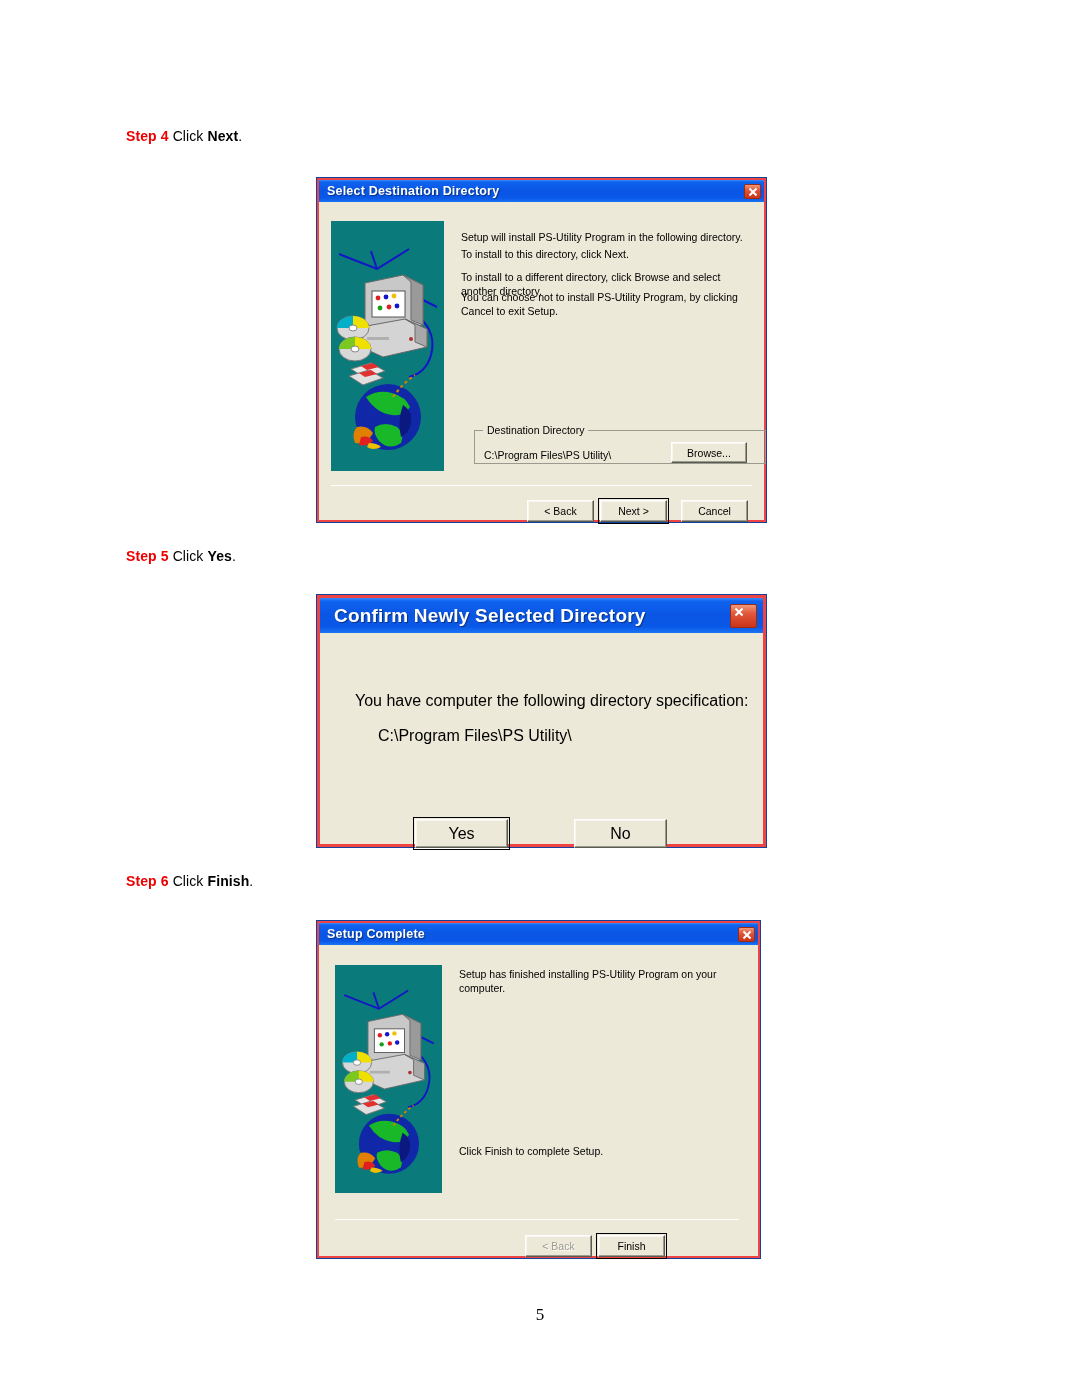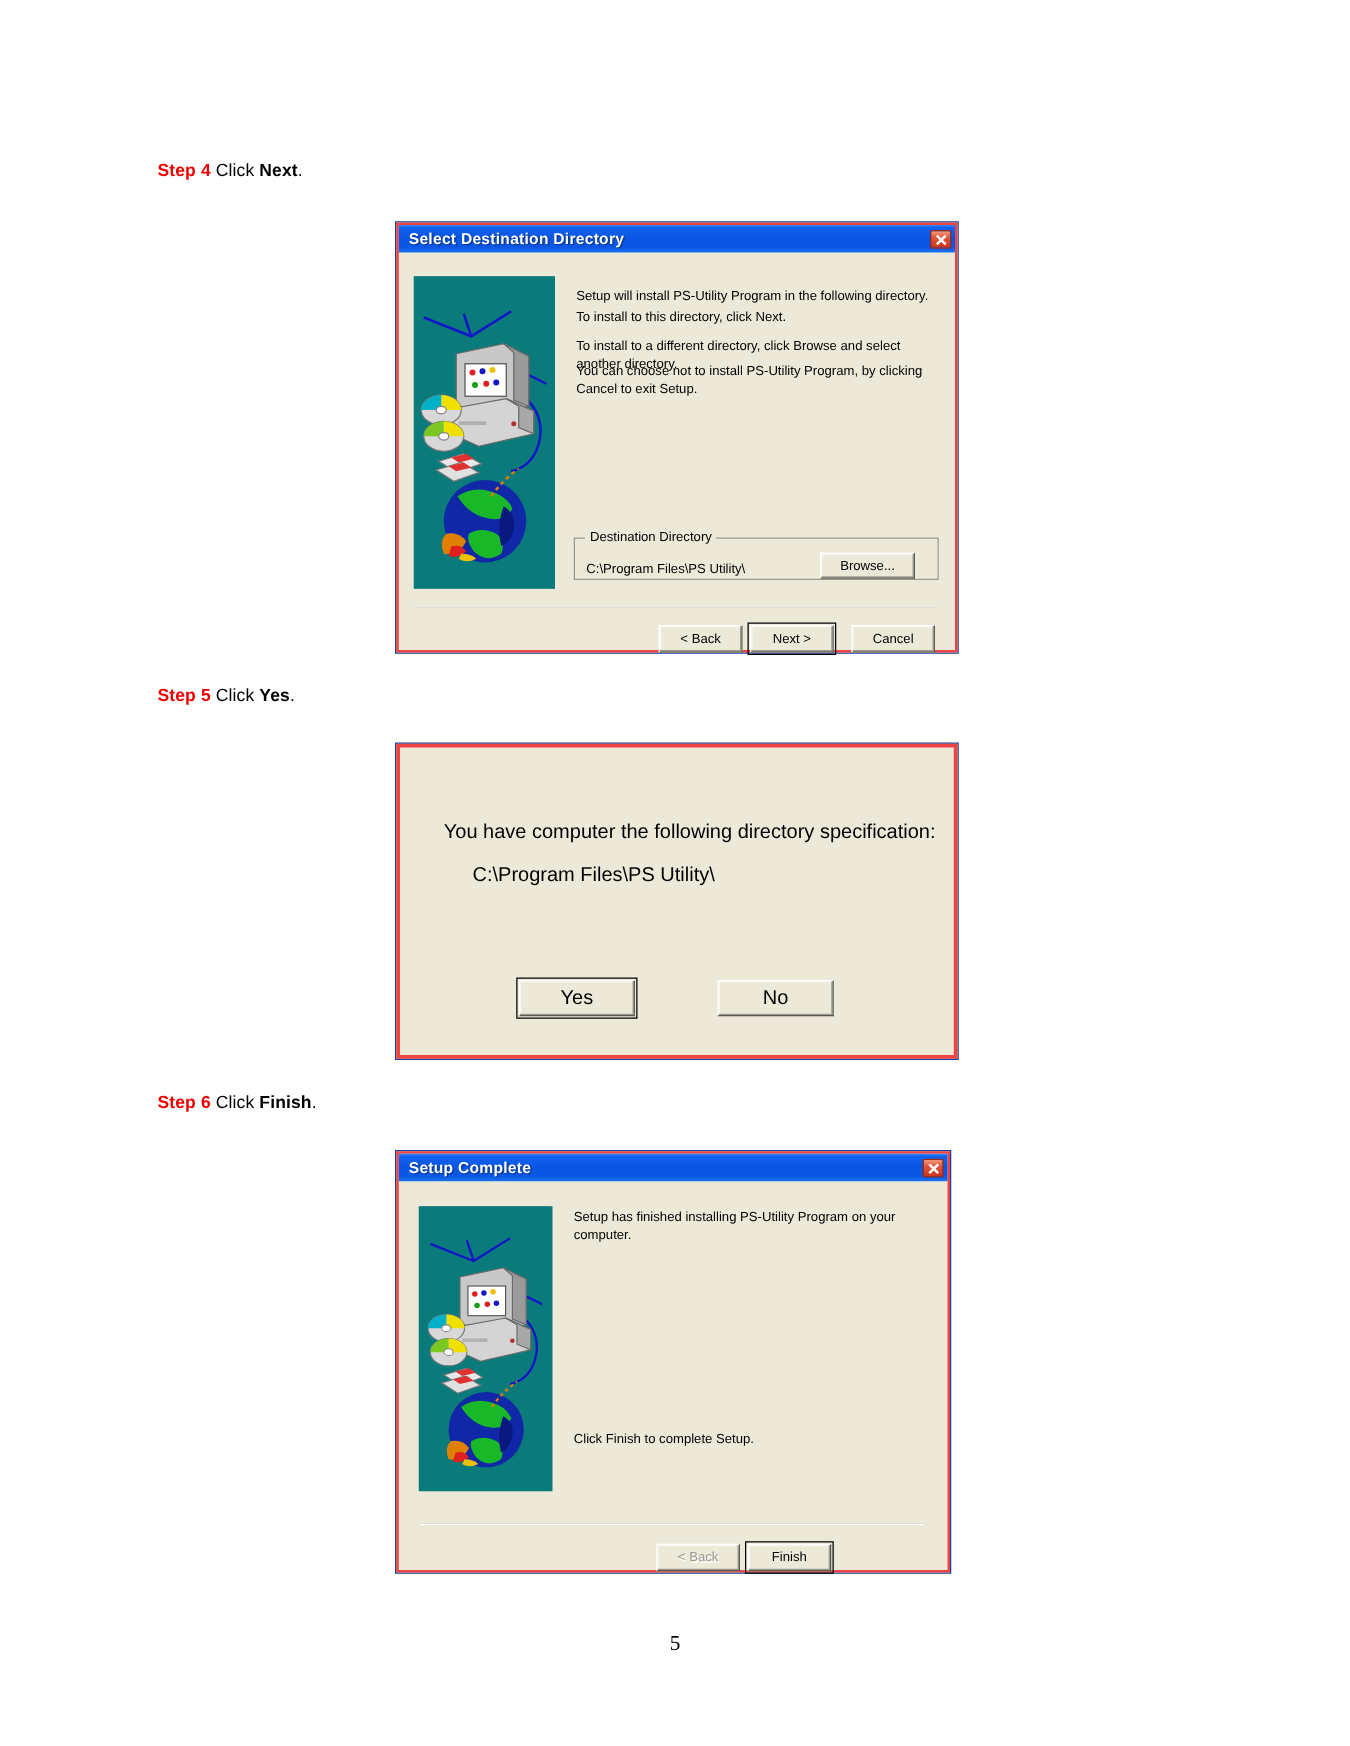--- a/index.html
+++ b/index.html
@@ -215,21 +215,21 @@
         <path d="M38 222 q8 0 12 4 q-8 4 -14 0z" fill="#f0c000"></path>
         <path d="M62 176 q10 -14 22 -22" stroke="#e08000" stroke-width="2" fill="none" stroke-dasharray="3 3"></path>
       </svg>
     </div>
 
     <div class="btext" style="left:142px; top:28px; width:295px;">Setup will install PS-Utility Program in the following directory.</div>
     <div class="btext" style="left:142px; top:45px; width:295px;">To install to this directory, click Next.</div>
     <div class="btext" style="left:142px; top:68px; width:297px;">To install to a different directory, click Browse and select another directory.</div>
     <div class="btext" style="left:142px; top:88px; width:286px;">You can choose not to install PS-Utility Program, by clicking Cancel to exit Setup.</div>
 
-    <div class="groupbox" style="left:140px; top:228px; width:292px; height:34px;">
+    <div class="groupbox" style="left:155px; top:228px; width:292px; height:34px;">
       <span class="gb-legend">Destination Directory</span>
       <span class="gb-path" style="top:18px;">C:\Program Files\PS Utility\</span>
       <div class="btn" style="left:196px; top:11px; width:76px; height:21px;">Browse...</div>
     </div>
 
     <div class="hrule" style="left:12px; top:283px; width:421px;"></div>
 
     <div class="btn" style="left:208px; top:298px; width:67px; height:22px;">&lt; Back</div>
     <div class="btn default" style="left:281px; top:298px; width:67px; height:22px;">Next &gt;</div>
     <div class="btn" style="left:362px; top:298px; width:67px; height:22px;">Cancel</div>
@@ -237,20 +237,24 @@
 </div>
 
 <div class="step-line" style="top:548px;">
   <span class="step-label">Step</span>
   <span class="step-num">5</span>
   <span class="step-verb">Click</span>
   <span class="step-target">Yes</span><span class="step-verb">.</span>
 </div>
 
 <div class="dlg" style="left:317px; top:595px; width:449px; height:252px; border-width:3px;">
+  <div class="titlebar" style="height:35px; padding:0 6px 0 14px;">
+    <span class="ttl" style="font-size:19px;">Confirm Newly Selected Directory</span>
+    <span class="closebtn" style="width:27px;height:24px;"></span>
+  </div>
   <div class="dlg-body">
     <div class="btext" style="left:35px; top:57px; font-size:16px;">You have computer the following directory specification:</div>
     <div class="btext" style="left:58px; top:92px; font-size:16px;">C:\Program Files\PS Utility\</div>
 
     <div class="btn default" style="left:95px; top:186px; width:93px; height:29px; font-size:16px;">Yes</div>
     <div class="btn" style="left:254px; top:186px; width:93px; height:29px; font-size:16px;">No</div>
   </div>
 </div>
 
 <div class="step-line" style="top:873px;">

